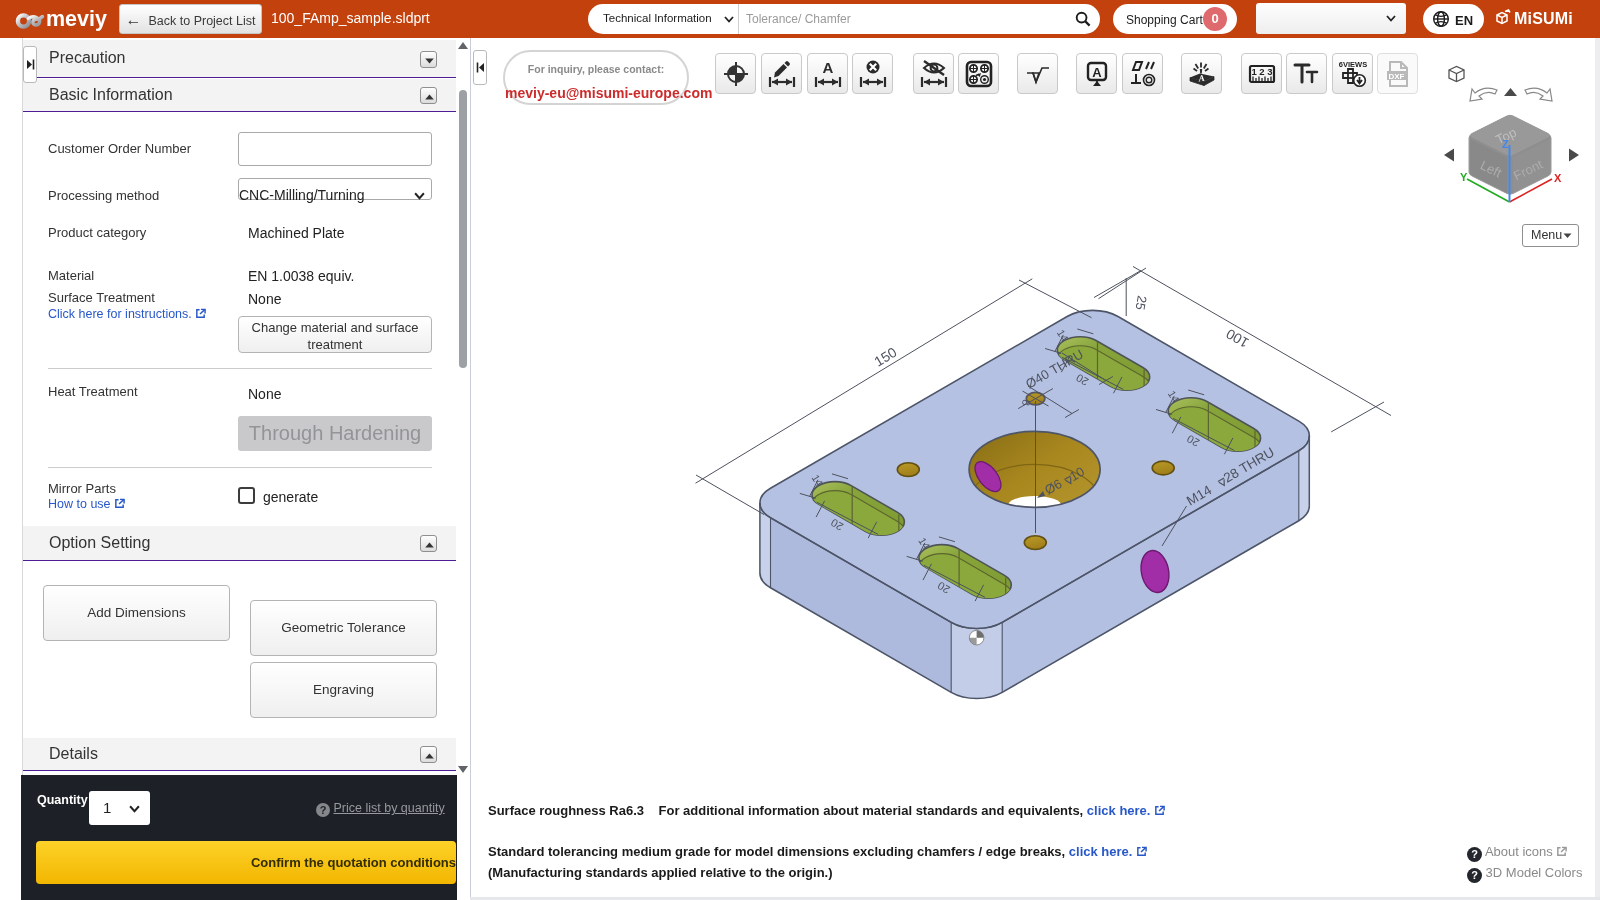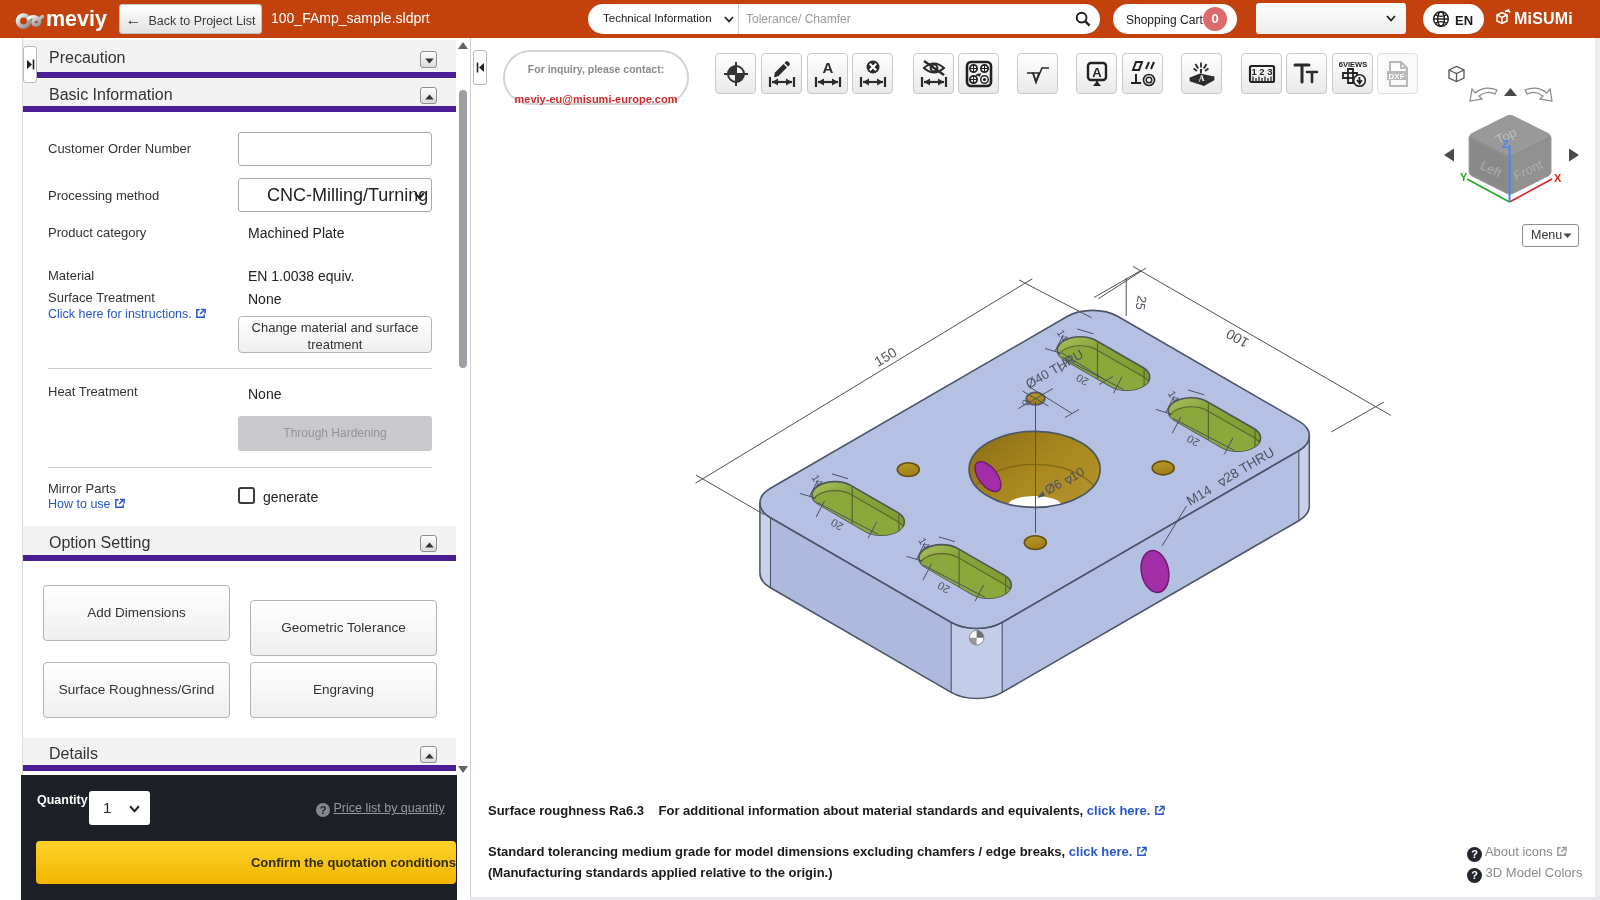--- a/index.html
+++ b/index.html
@@ -1,21 +1,21 @@
 <!DOCTYPE html>
 <html><head><meta charset="utf-8"><style>
 * { margin:0; padding:0; box-sizing:border-box; }
 body { width:1600px; height:900px; overflow:hidden; background:#fff;
        font-family:"Liberation Sans",sans-serif; position:relative; }
 .abs { position:absolute; }
 #hdr { position:absolute; left:0; top:0; width:1600px; height:38px; background:#c2410c; z-index:50; }
 #hdr .pill { position:absolute; top:4px; height:30px; background:#fff; border-radius:15px; }
 #sbwrap { position:absolute; left:22px; top:38px; width:433px; height:862px; background:#fff;
            border-left:1px solid #d9d9d9; }
-.shead { position:absolute; left:0; width:433px; background:#f3f3f4; border-bottom:6px solid #4c1d95;
+.shead { position:absolute; left:0; width:433px; background:#f3f3f4; border-bottom:1px solid #4c1d95;
           color:#333; font-size:16px; }
 .shead .t { position:absolute; left:26px; }
 .cbtn { position:absolute; left:397px; width:17px; height:17px; border:1px solid #8f8f8f; border-radius:3px;
          background:linear-gradient(#fefefe,#dcdcdc); }
 .cbtn svg { position:absolute; left:3px; top:5px; }
 .lbl { position:absolute; left:25px; color:#333; font-size:13px; }
 .val { position:absolute; left:225px; color:#222; font-size:14px; }
 .inp { position:absolute; left:215px; width:194px; border:1px solid #a9a9a9; border-radius:3px; background:#fff; }
 .gbtn { position:absolute; border:1px solid #b4b4b4; border-radius:4px; background:linear-gradient(#ffffff,#efefef);
          color:#333; text-align:center; }
@@ -117,21 +117,21 @@
     <svg style="position:absolute;left:2px;top:12px" width="9" height="11" viewBox="0 0 9 11">
       <path d="M 1 1 L 6 5.5 L 1 10 Z" fill="#222"></path>
         <line x1="7.5" y1="0.5" x2="7.5" y2="10.5" stroke="#222" stroke-width="1.6"></line>
       </svg>
   </div>
 
   <div class="lbl" style="top:103px">Customer Order Number</div>
   <div class="inp" style="top:93.5px;height:34px"></div>
 
   <div class="lbl" style="top:150px">Processing method</div>
-  <div class="inp" style="top:140px;height:34px;font-size:18px;color:#222;line-height:32px;padding-left:28px">CNC-Milling/Turning
+  <div class="inp" style="top:140px;height:22px;font-size:14px;color:#222;line-height:32px;padding-left:0">CNC-Milling/Turning
     <svg style="position:absolute;left:175px;top:13px" width="11" height="8" viewBox="0 0 10 7">
         <path d="M 1 1 L 5 5.5 L 9 1" fill="none" stroke="#222" stroke-width="1.8"></path>
       </svg>
   </div>
 
   <div class="lbl" style="top:187px">Product category</div>
   <div class="val" style="top:187px">Machined Plate</div>
 
   <div class="lbl" style="top:230px">Material</div>
   <div class="val" style="top:230px">EN 1.0038 equiv.</div>
@@ -141,21 +141,21 @@
         <path d="M 5 2 L 2 2 L 2 10 L 10 10 L 10 7" fill="none" stroke="#2757c9" stroke-width="1.6"></path>
         <path d="M 6.5 1.5 L 11 1.5 L 11 6" fill="none" stroke="#2757c9" stroke-width="1.6"></path>
         <line x1="5.5" y1="6.5" x2="10.5" y2="1.8" stroke="#2757c9" stroke-width="1.6"></line>
       </svg></div>
   <div class="gbtn" style="left:215px;top:277.5px;width:194px;height:37px;font-size:13px;line-height:17px;padding-top:2px">Change material and surface treatment</div>
 
   <div class="abs" style="left:25px;top:330px;width:384px;height:1px;background:#ccc"></div>
 
   <div class="lbl" style="top:346px">Heat Treatment</div>
   <div class="val" style="top:348px">None</div>
-  <div class="abs" style="left:215px;top:377.5px;width:194px;height:35px;background:#c9c9cb;border-radius:3px;color:#929497;font-size:12px;text-align:center;line-height:35px">Through Hardening</div>
+  <div class="abs" style="left:215px;top:377.5px;width:194px;height:35px;background:#c9c9cb;border-radius:3px;color:#929497;font-size:20px;text-align:center;line-height:35px">Through Hardening</div>
 
   <div class="abs" style="left:25px;top:428.5px;width:384px;height:1px;background:#ccc"></div>
 
   <div class="lbl" style="top:443px">Mirror Parts</div>
   <div class="abs link" style="left:25px;top:459px">How to use <svg width="11" height="11" viewBox="0 0 12 12" style="vertical-align:-1px">
         <path d="M 5 2 L 2 2 L 2 10 L 10 10 L 10 7" fill="none" stroke="#2757c9" stroke-width="1.6"></path>
         <path d="M 6.5 1.5 L 11 1.5 L 11 6" fill="none" stroke="#2757c9" stroke-width="1.6"></path>
         <line x1="5.5" y1="6.5" x2="10.5" y2="1.8" stroke="#2757c9" stroke-width="1.6"></line>
       </svg></div>
   <div class="abs" style="left:215px;top:449px;width:17px;height:17px;border:2px solid #3c3c3c;border-radius:3px;background:#fff"></div>
@@ -165,21 +165,20 @@
       <span class="t" style="top:8px">Option Setting</span>
     <div class="cbtn" style="top:9px">
         <svg width="11" height="8" viewBox="0 0 11 8">
           <path d="M 1.2 6.5 L 5.5 1.5 L 9.8 6.5 Z" fill="#333"></path>
         </svg>
       </div>
   </div>
 
   <div class="gbtn" style="left:20px;top:547px;width:187px;height:56px;font-size:13.5px;line-height:54px">Add Dimensions</div>
   <div class="gbtn" style="left:227px;top:562px;width:187px;height:56px;font-size:13.5px;line-height:54px">Geometric Tolerance</div>
-  <div class="gbtn" style="left:20px;top:624px;width:187px;height:56px;font-size:13.5px;line-height:54px">Surface Roughness/Grind</div>
   <div class="gbtn" style="left:227px;top:624px;width:187px;height:56px;font-size:13.5px;line-height:54px">Engraving</div>
 
   <div class="shead" style="top:700px;height:33px">
       <span class="t" style="top:7px">Details</span>
     <div class="cbtn" style="top:8px">
         <svg width="11" height="8" viewBox="0 0 11 8">
           <path d="M 1.2 6.5 L 5.5 1.5 L 9.8 6.5 Z" fill="#333"></path>
         </svg>
       </div>
   </div>
@@ -205,21 +204,21 @@
 
 <div id="main">
   <div class="abs" style="left:2px;top:12px;width:14px;height:35px;background:#fff;border:1px solid #b9b9b9;border-radius:3px">
     <svg style="position:absolute;left:2px;top:11px" width="9" height="11" viewBox="0 0 9 11">
       <line x1="1.5" y1="0.5" x2="1.5" y2="10.5" stroke="#222" stroke-width="1.6"></line>
         <path d="M 8 1 L 3 5.5 L 8 10 Z" fill="#222"></path>
       </svg>
   </div>
   <div class="abs" style="left:32px;top:12px;width:186px;height:55px;border:2px solid #d4d4d4;border-radius:30px;text-align:center">
     <div style="margin-top:11px;font-size:10.5px;font-weight:bold;color:#8a8a8a;white-space:nowrap">For inquiry, please contact:</div>
-    <div style="font-size:11px;font-weight:bold;color:#cc2b2b;white-space:nowrap;margin-top:18px">meviy-eu@misumi-europe.com</div>
+    <div style="font-size:14px;font-weight:bold;color:#cc2b2b;white-space:nowrap;margin-top:10px">meviy-eu@misumi-europe.com</div>
   </div>
 <div class="tbtn" style="left:244px">
       <svg width="28" height="28" viewBox="0 0 28 28">
         <g stroke="#333" stroke-width="2" fill="none">
           <circle cx="14" cy="14" r="8"></circle>
           <line x1="14" y1="2" x2="14" y2="26"></line>
           <line x1="2" y1="14" x2="26" y2="14"></line>
         </g>
         <path d="M 14 14 L 14 6 A 8 8 0 0 0 6 14 Z" fill="#333"></path>
         <path d="M 14 14 L 14 22 A 8 8 0 0 0 22 14 Z" fill="#333"></path>

